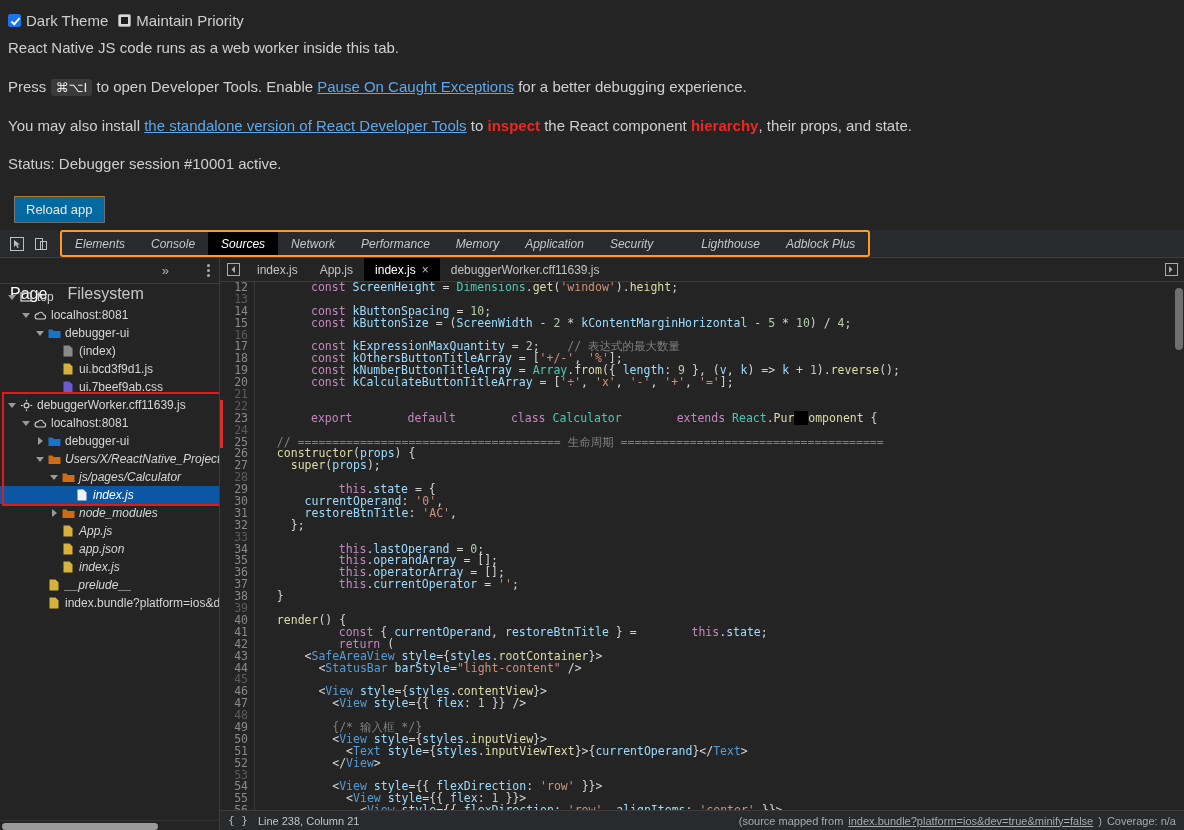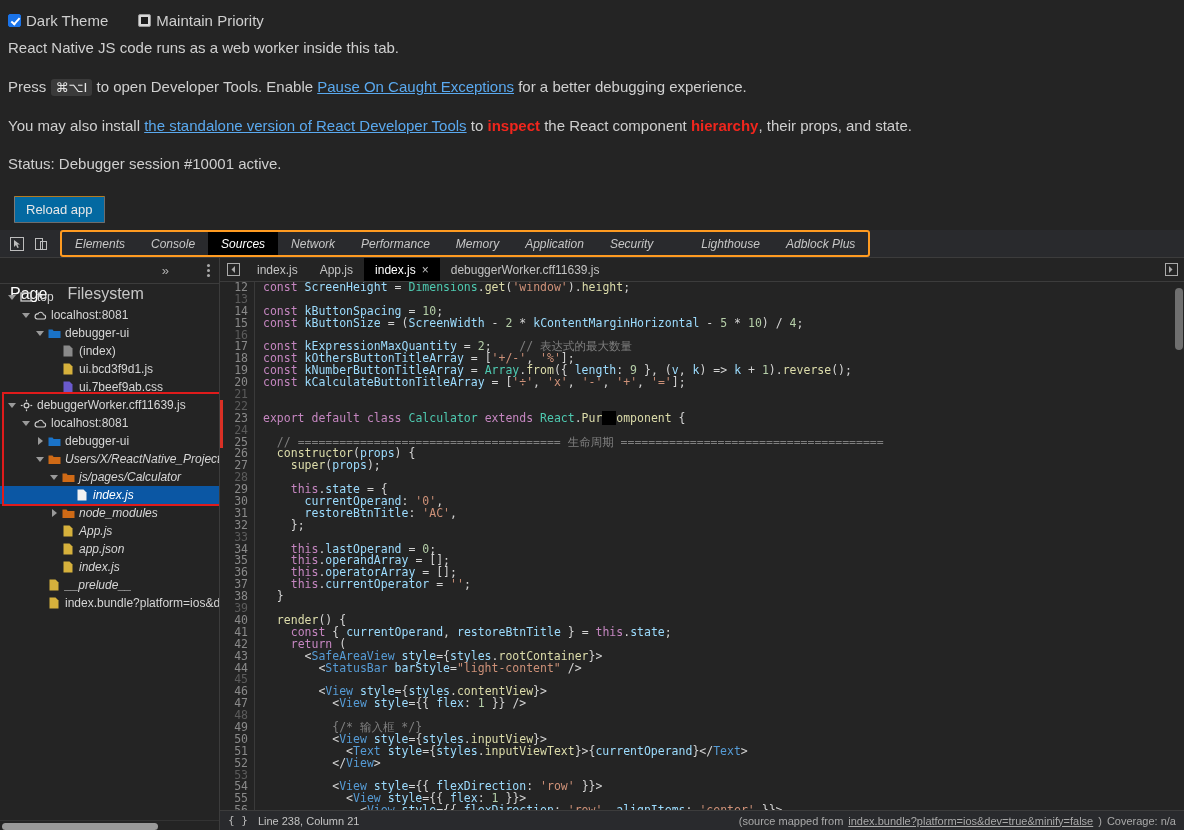--- a/index.html
+++ b/index.html
@@ -6,21 +6,21 @@
   html, body { margin:0; padding:0; }
   body {
     width:1184px; height:830px; overflow:hidden;
     background:#242424; color:#d4d4d4;
     font-family:"Liberation Sans", sans-serif;
     font-size:13px;
   }
 
   
   .page-top { padding:8px 6px 0 6px; height:230px; background:#242424; }
-  .cbrow { display:flex; align-items:center; gap:20px; margin:4px 2px 10px 2px; font-size:15px; }
+  .cbrow { display:flex; align-items:center; gap:0; margin:4px 2px 10px 2px; font-size:15px; }
   .cbrow label { display:flex; align-items:center; gap:5px; color:#cfcfcf; cursor:pointer; }
   .cbx {
     width:13px; height:13px; border-radius:2px; display:inline-block;
     border:1px solid #8a8a8a; background:#2d2d2d; position:relative; flex:0 0 auto;
   }
   .cbx.checked { background:#1a73e8; border-color:#1a73e8; }
   .cbx.checked::after {
     content:""; position:absolute; left:4px; top:1px; width:3px; height:7px;
     border:solid #fff; border-width:0 2px 2px 0; transform:rotate(42deg);
   }
@@ -99,21 +99,21 @@
 
   .code { flex:1; overflow:hidden; position:relative; background:#242424;
           font-family:"DejaVu Sans Mono", monospace; font-size:11.5px; line-height:11.9px; }
   .cline { display:flex; height:11.9px; align-items:center; white-space:pre; }
   .gut { width:34px; flex:0 0 34px; text-align:right; padding-right:6px; color:#8a8a8a; user-select:none; }
   .gut.dim { color:#5c5c5c; }
   .csep { width:1px; background:#3a3a3a; align-self:stretch; flex:0 0 1px; }
   .ctxt { padding-left:8px; color:#d4d4d4; }
   .err-edge { position:absolute; left:0; top:118px; width:3px; height:48px; background:#d93025; }
 
-  .k  { color:#c586c0; }   
+  .k  { color:#c586c0;margin-left:48px; }   
   .v  { color:#9cdcfe; }   
   .n  { color:#b5cea8; }   
   .s  { color:#ce9178; }   
   .f  { color:#dcdcaa; }   
   .c  { color:#7f7f7f; }   
   .t  { color:#4ec9b0; }   
   .p  { color:#d4d4d4; }   
   .jt { color:#569cd6; }   
   .ja { color:#9cdcfe; }
   .redact { background:#000; color:#000; }

